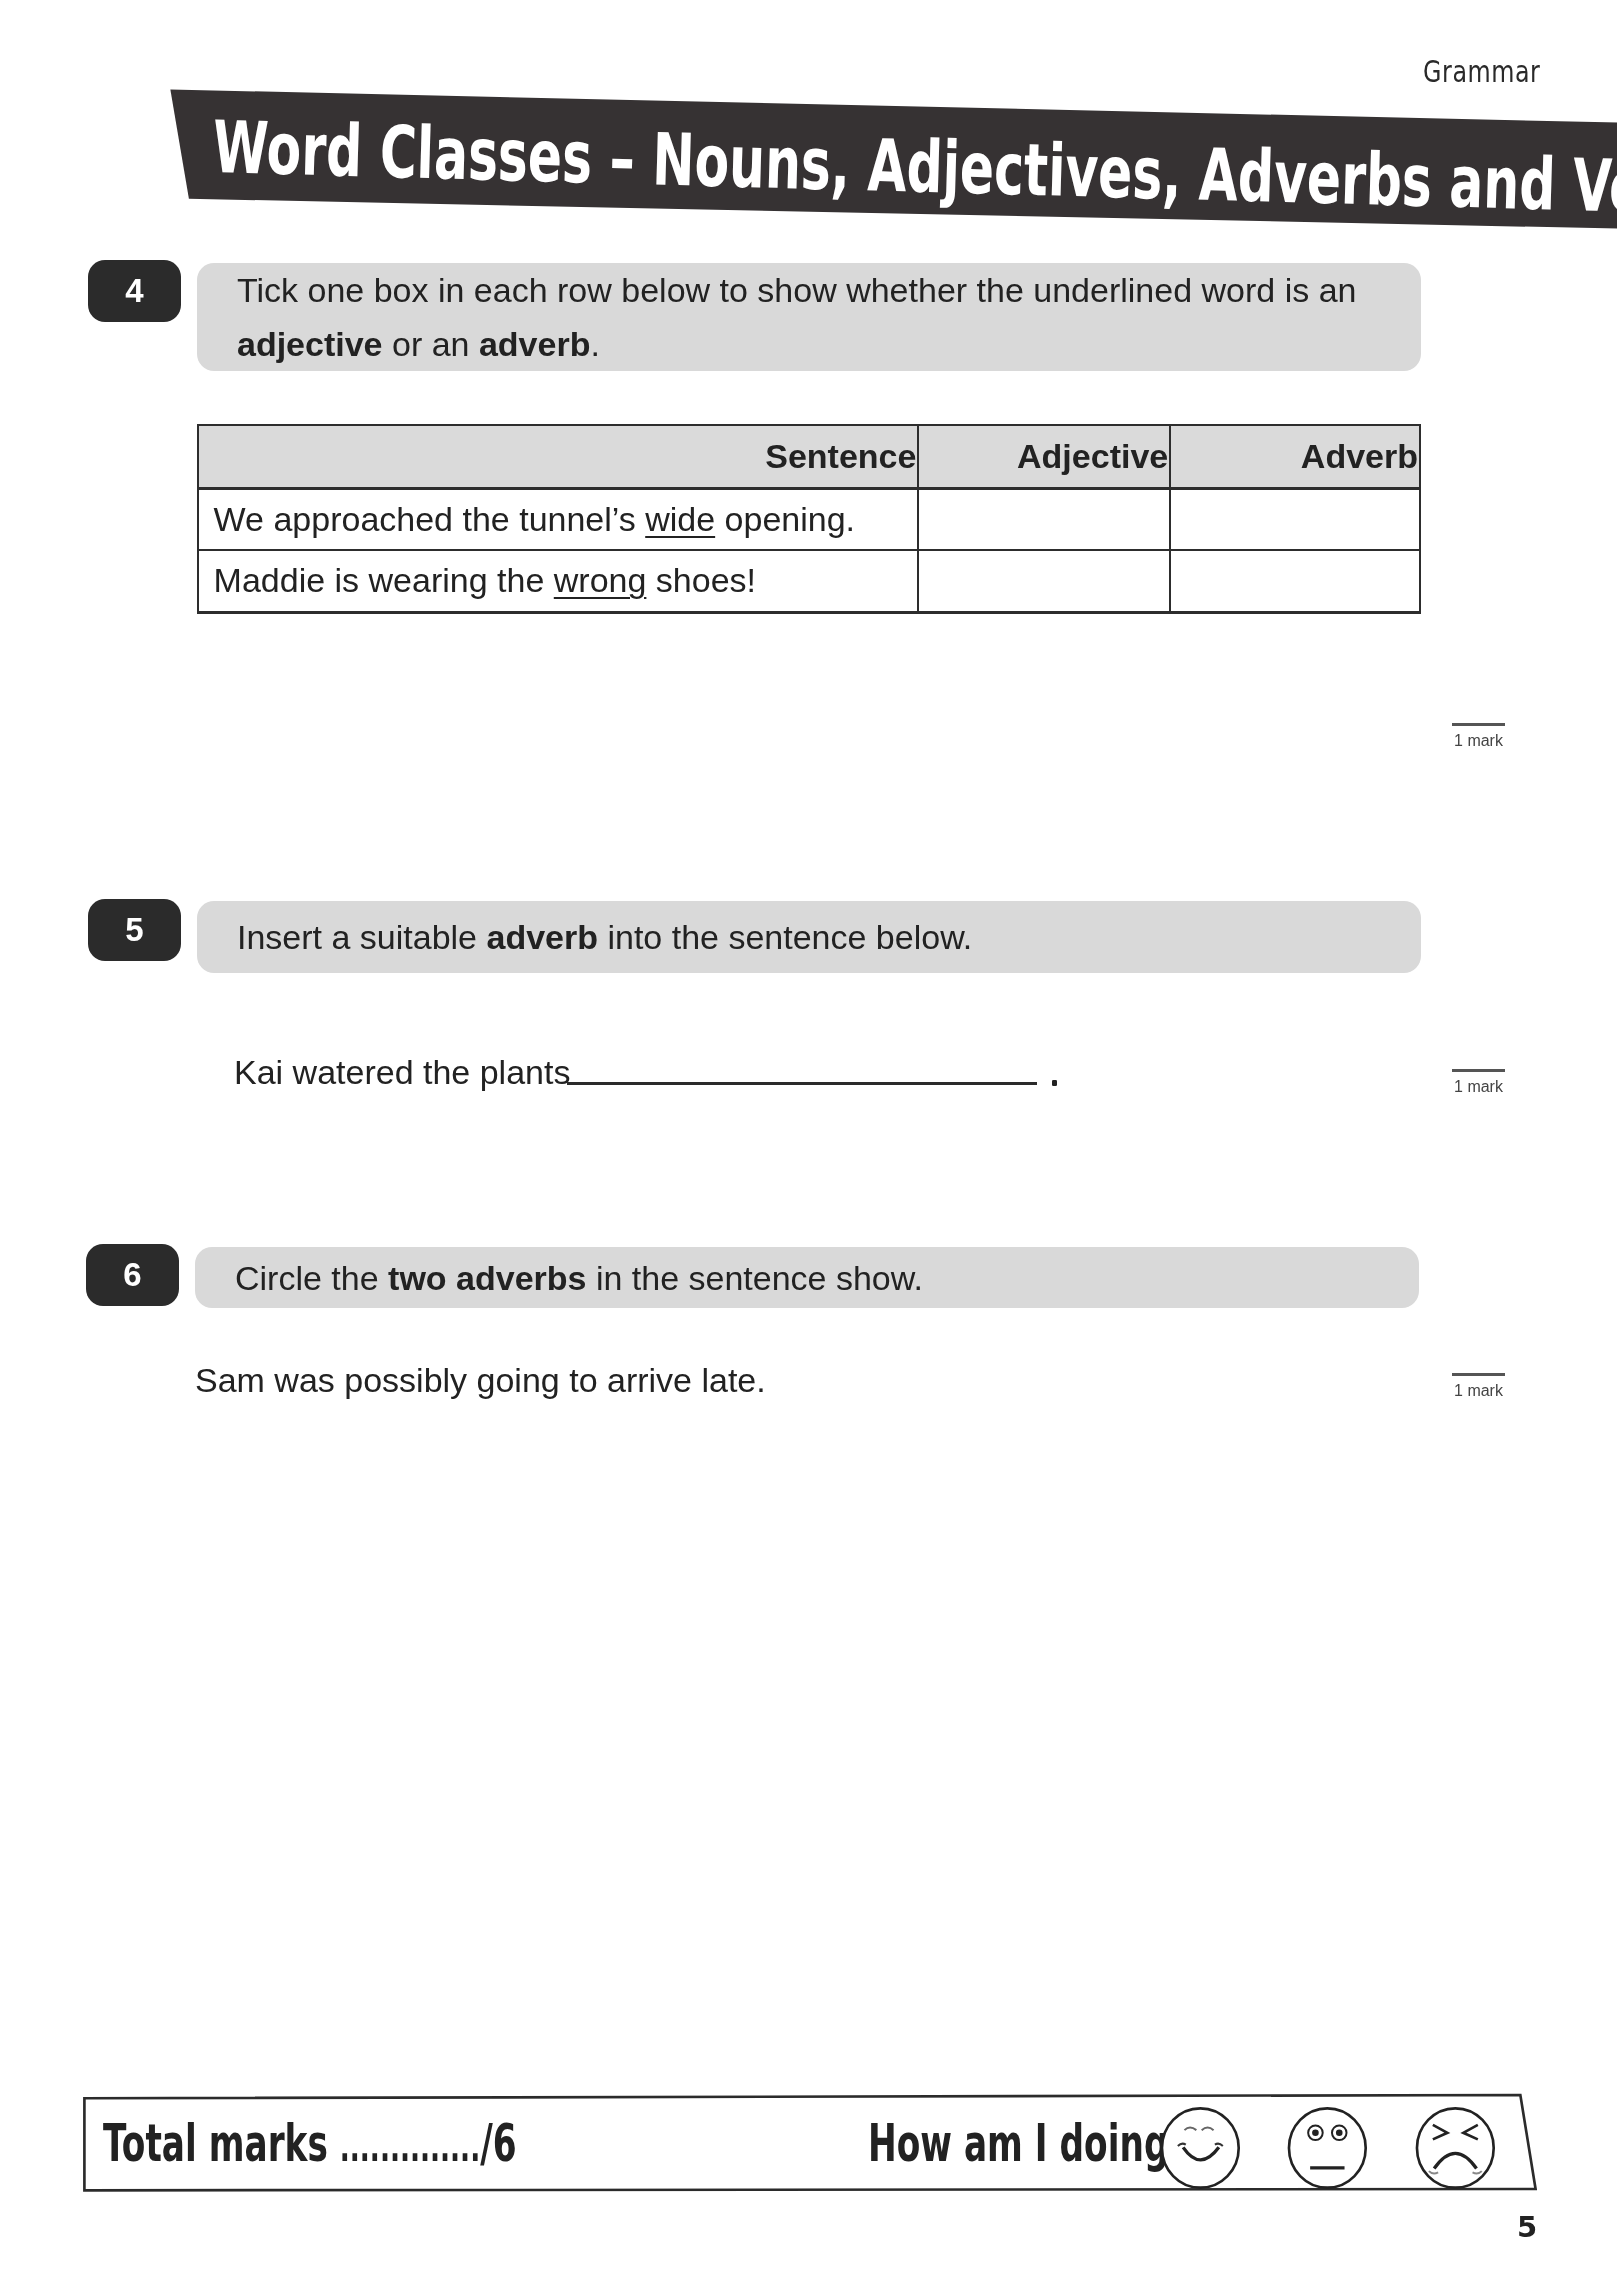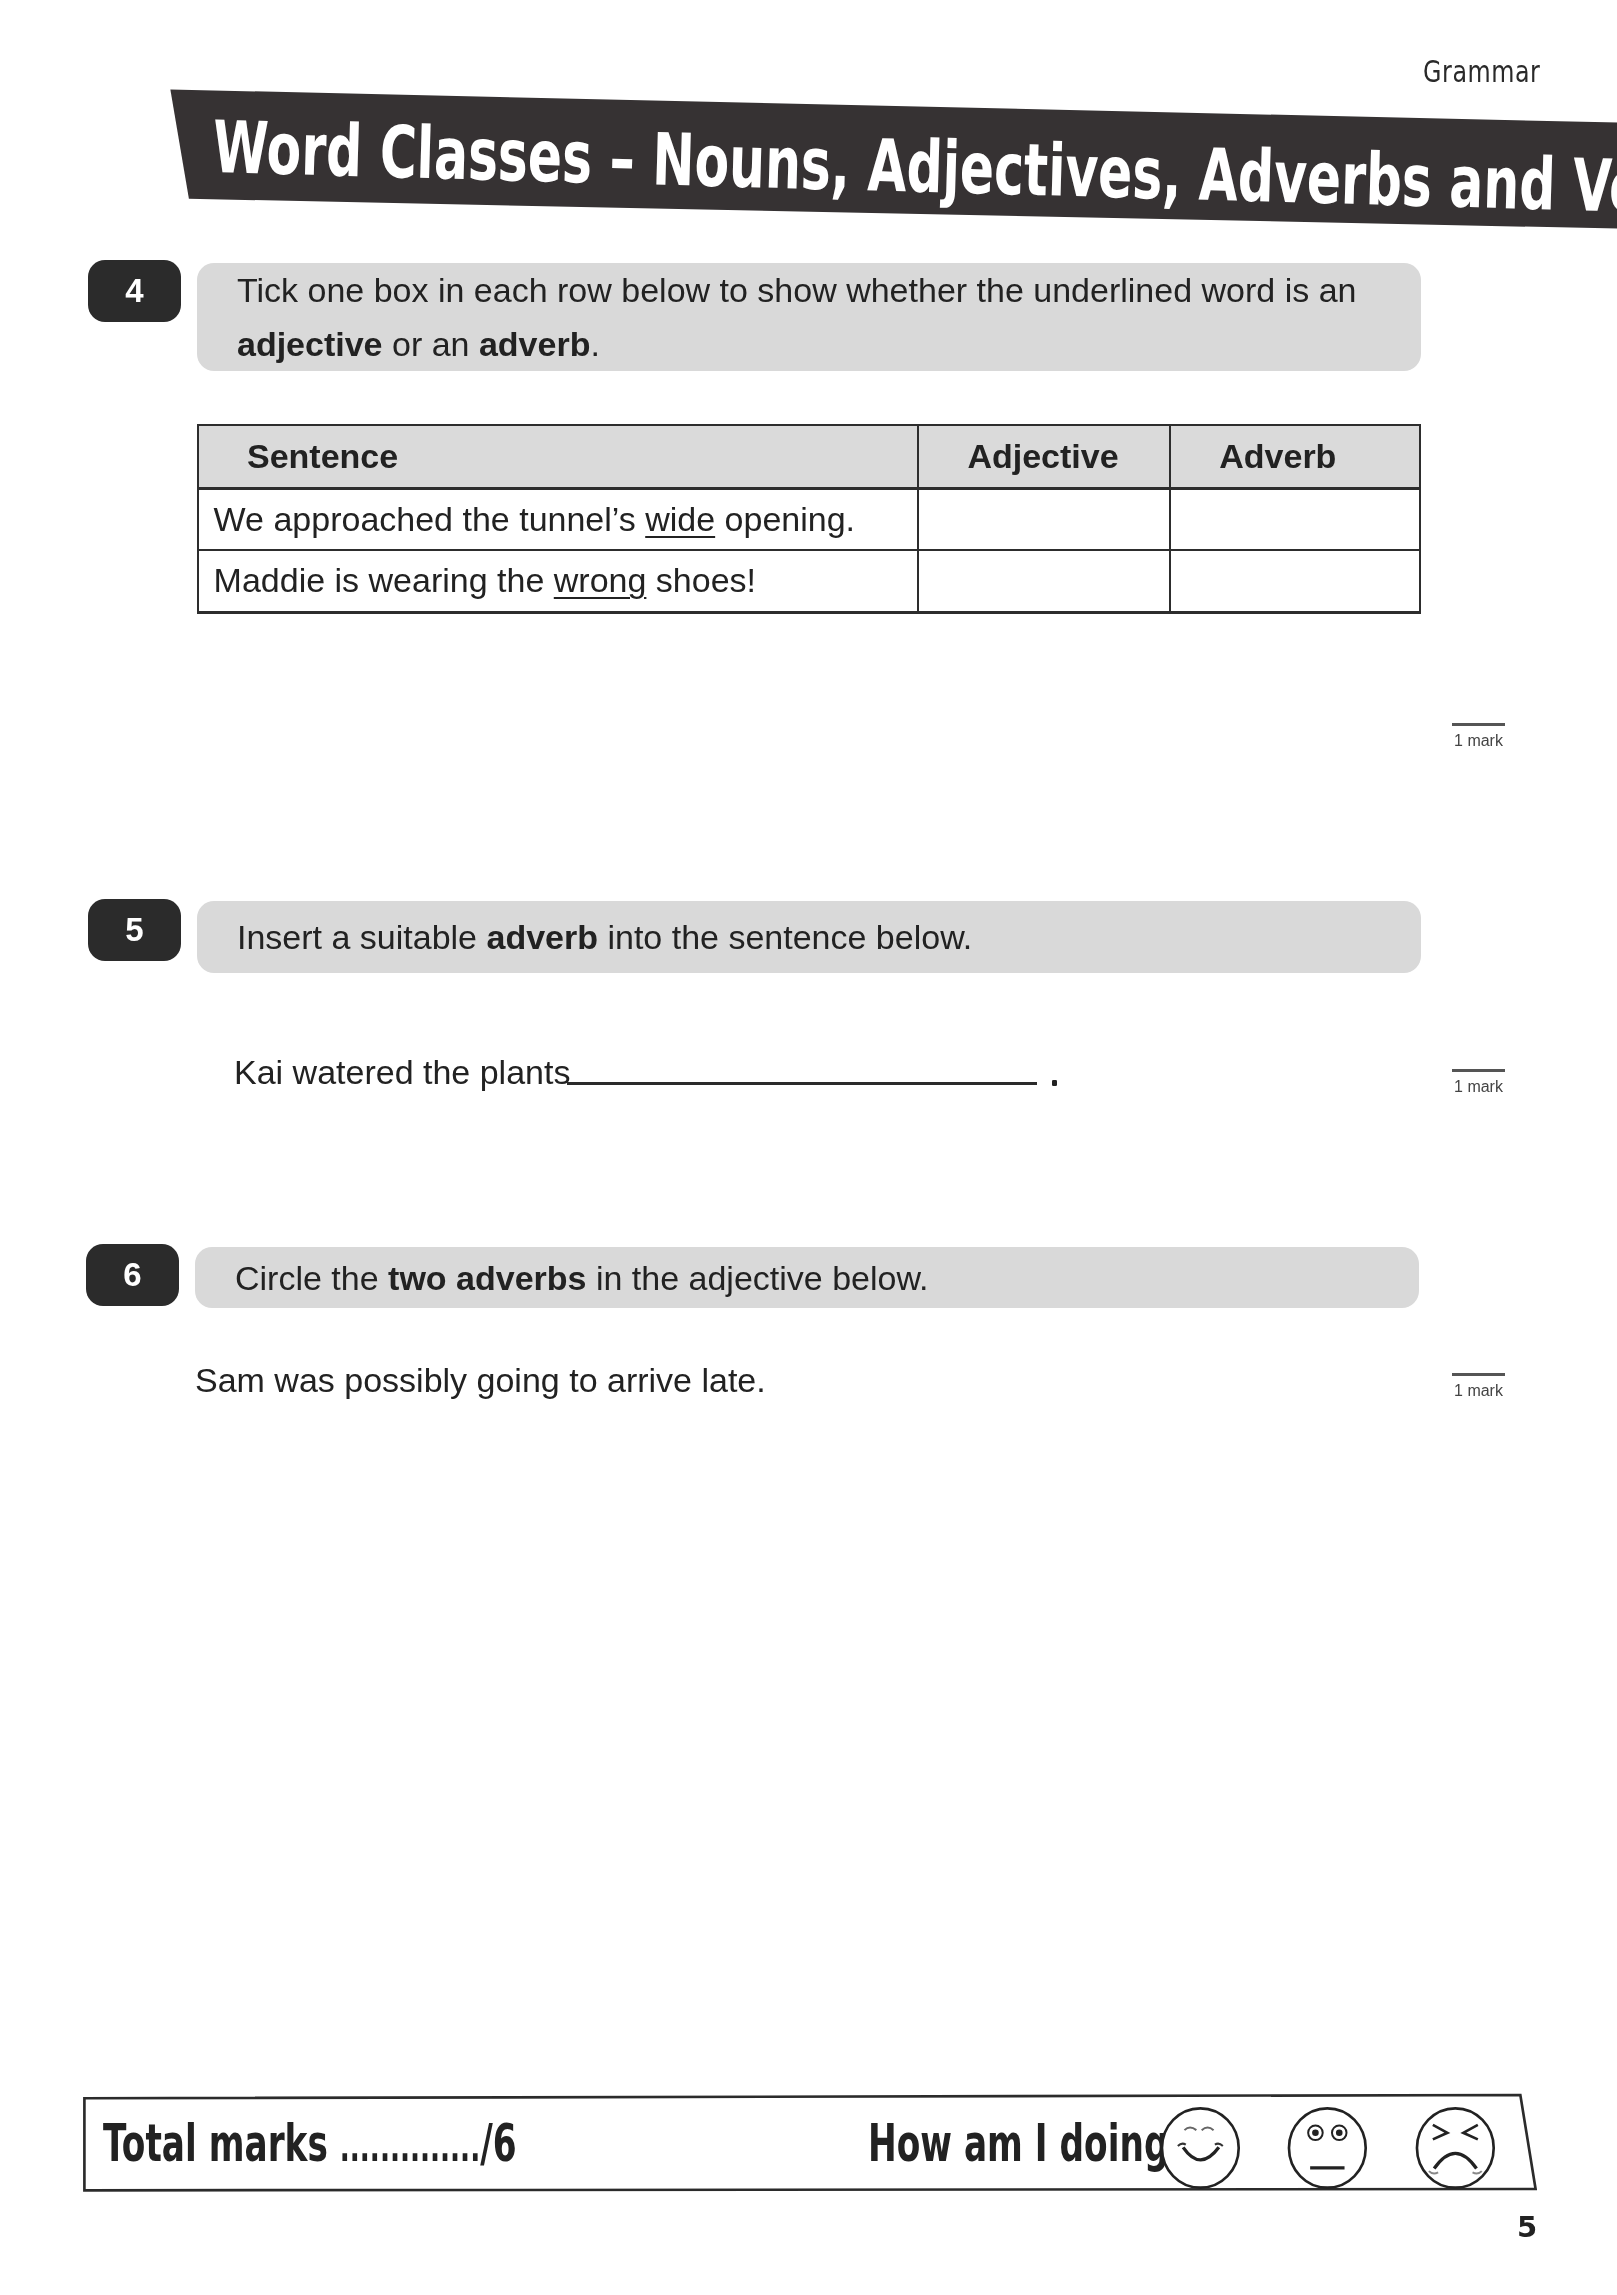--- a/index.html
+++ b/index.html
@@ -93,21 +93,21 @@
     }
     .ws-table th, .ws-table td {
       border: 2px solid #2d2d2d;
       box-sizing: border-box;
     }
     .ws-table th {
       background: #dadada;
       height: 63px;
       font-size: 34px;
       font-weight: bold;
-      text-align: left;
+      text-align: right;
       border-bottom: 3.3px solid #2d2d2d;
       padding-left: 48px;
     }
     .ws-table td {
       height: 62px;
       font-size: 34px;
       padding-left: 14.6px;
     }
     .ws-table td.tick { padding: 0; }
     .ws-table tr:last-child td { border-bottom: 3.3px solid #2d2d2d; }
@@ -241,21 +241,21 @@
 <div class="answer-dot"></div>
 
 <div class="mark" style="left:1452px; top:1063px;">
   <div class="line"></div>
   <span>1 mark</span>
 </div>
 
 <div class="q-badge" style="left:86px; top:1244px;">6</div>
 <div class="q-prompt" style="left:195px; top:1247px; width:1224px; height:61px;">
   <span>
-    <span>Circle the </span><b>two adverbs</b><span> in the adjective below.</span>
+    <span>Circle the </span><b>two adverbs</b><span> in the sentence show.</span>
   </span>
 </div>
 
 <div class="body-text" style="left:195px; top:1361px;">Sam was possibly going to arrive late.</div>
 
 <div class="mark" style="left:1452px; top:1367px;">
   <div class="line"></div>
   <span>1 mark</span>
 </div>
 

